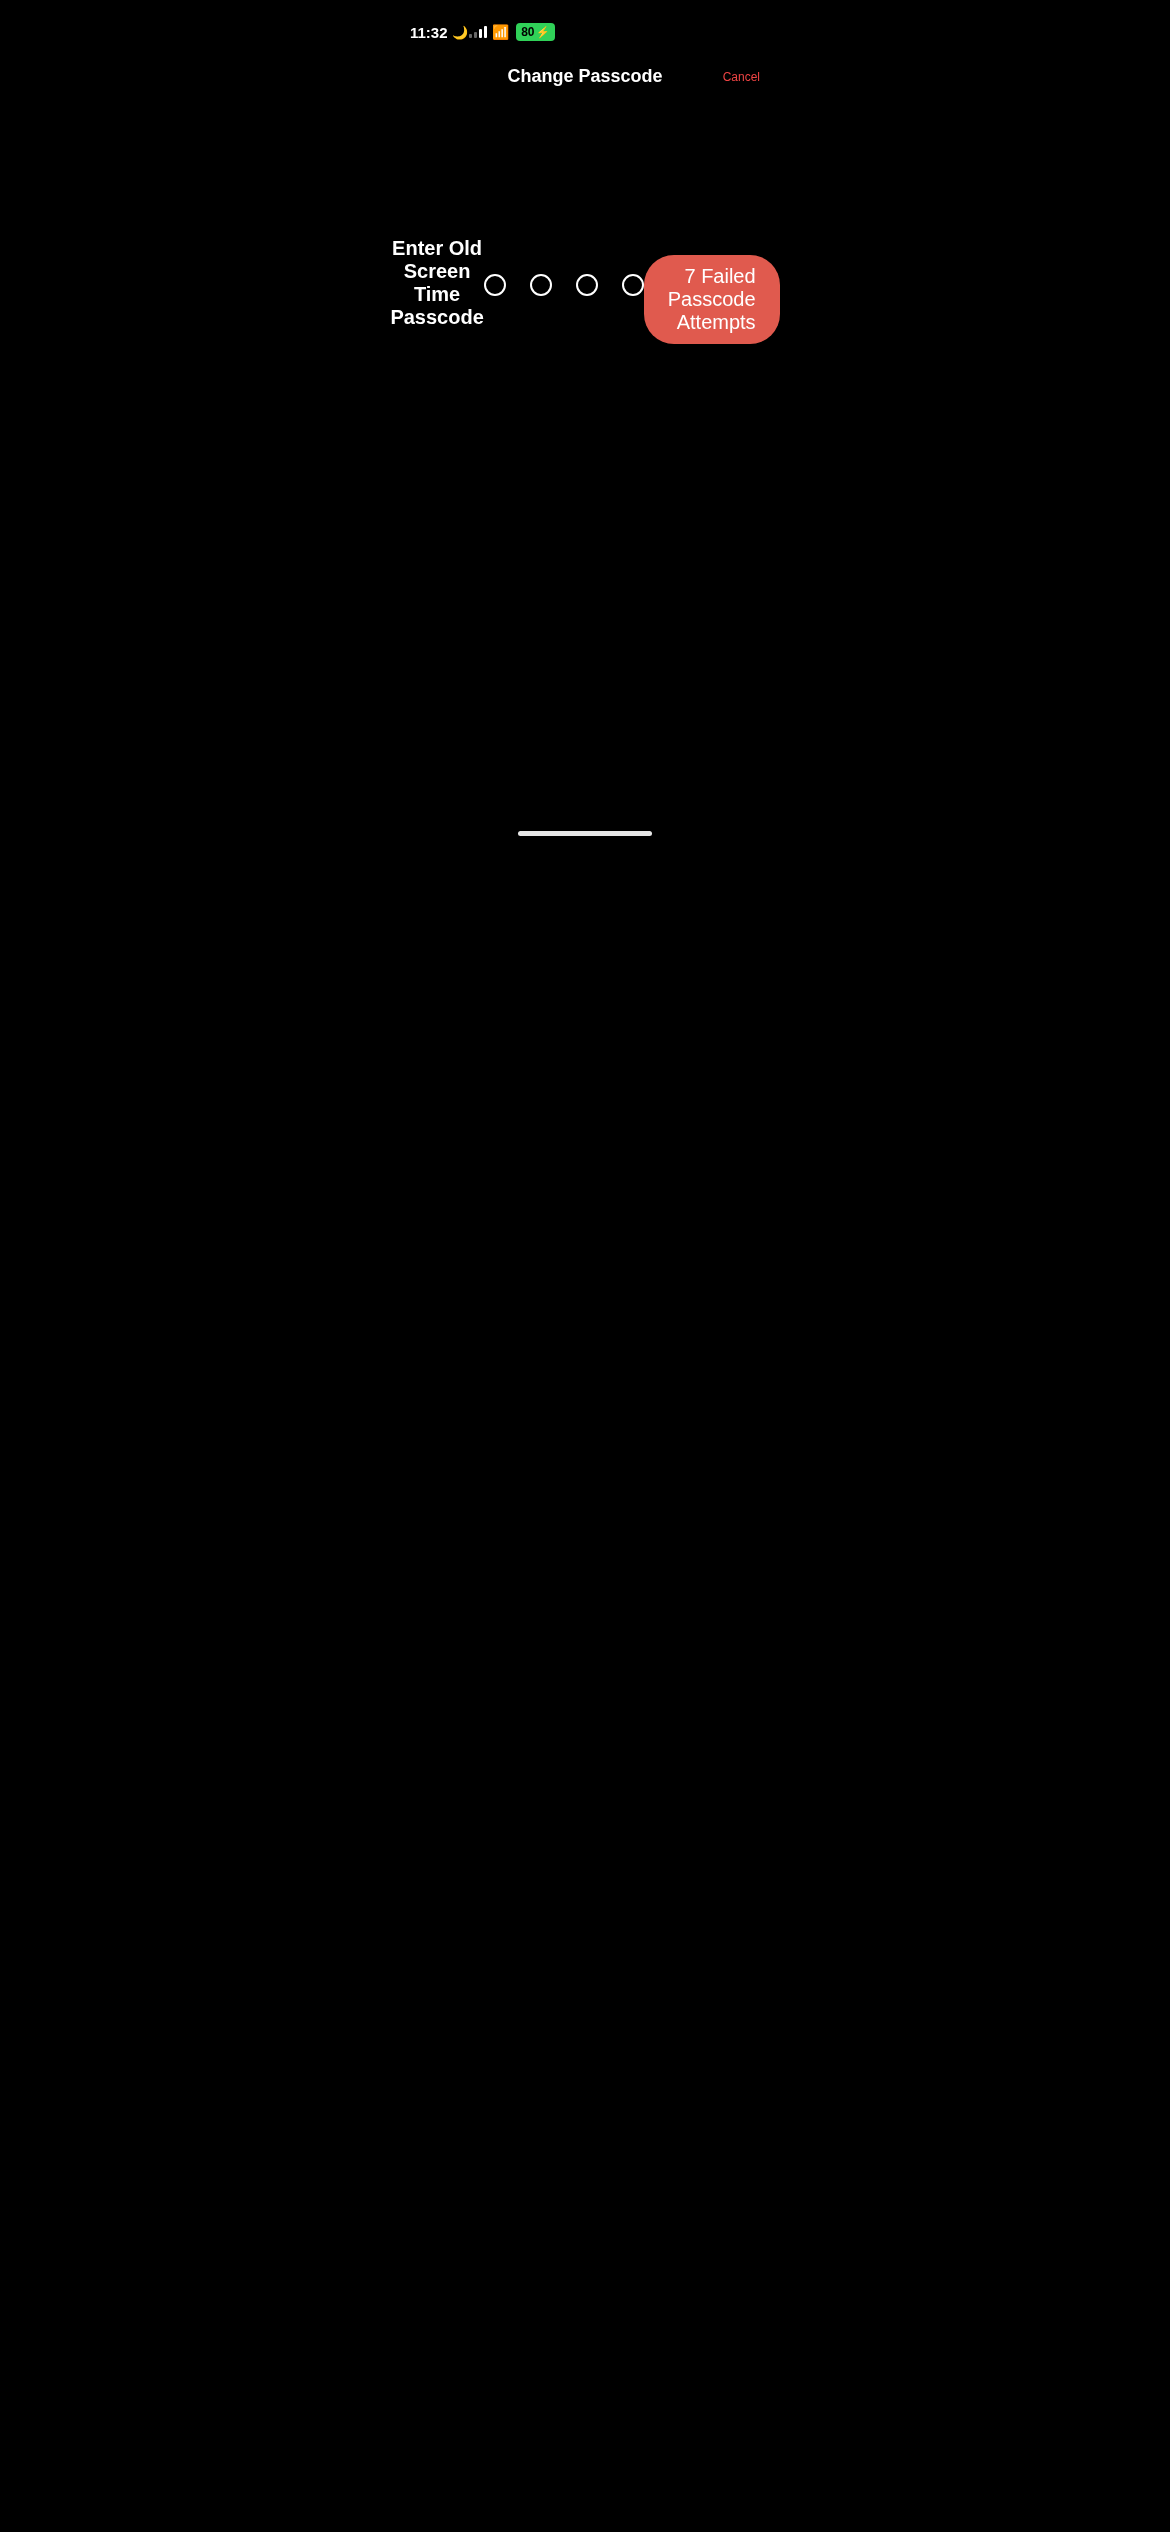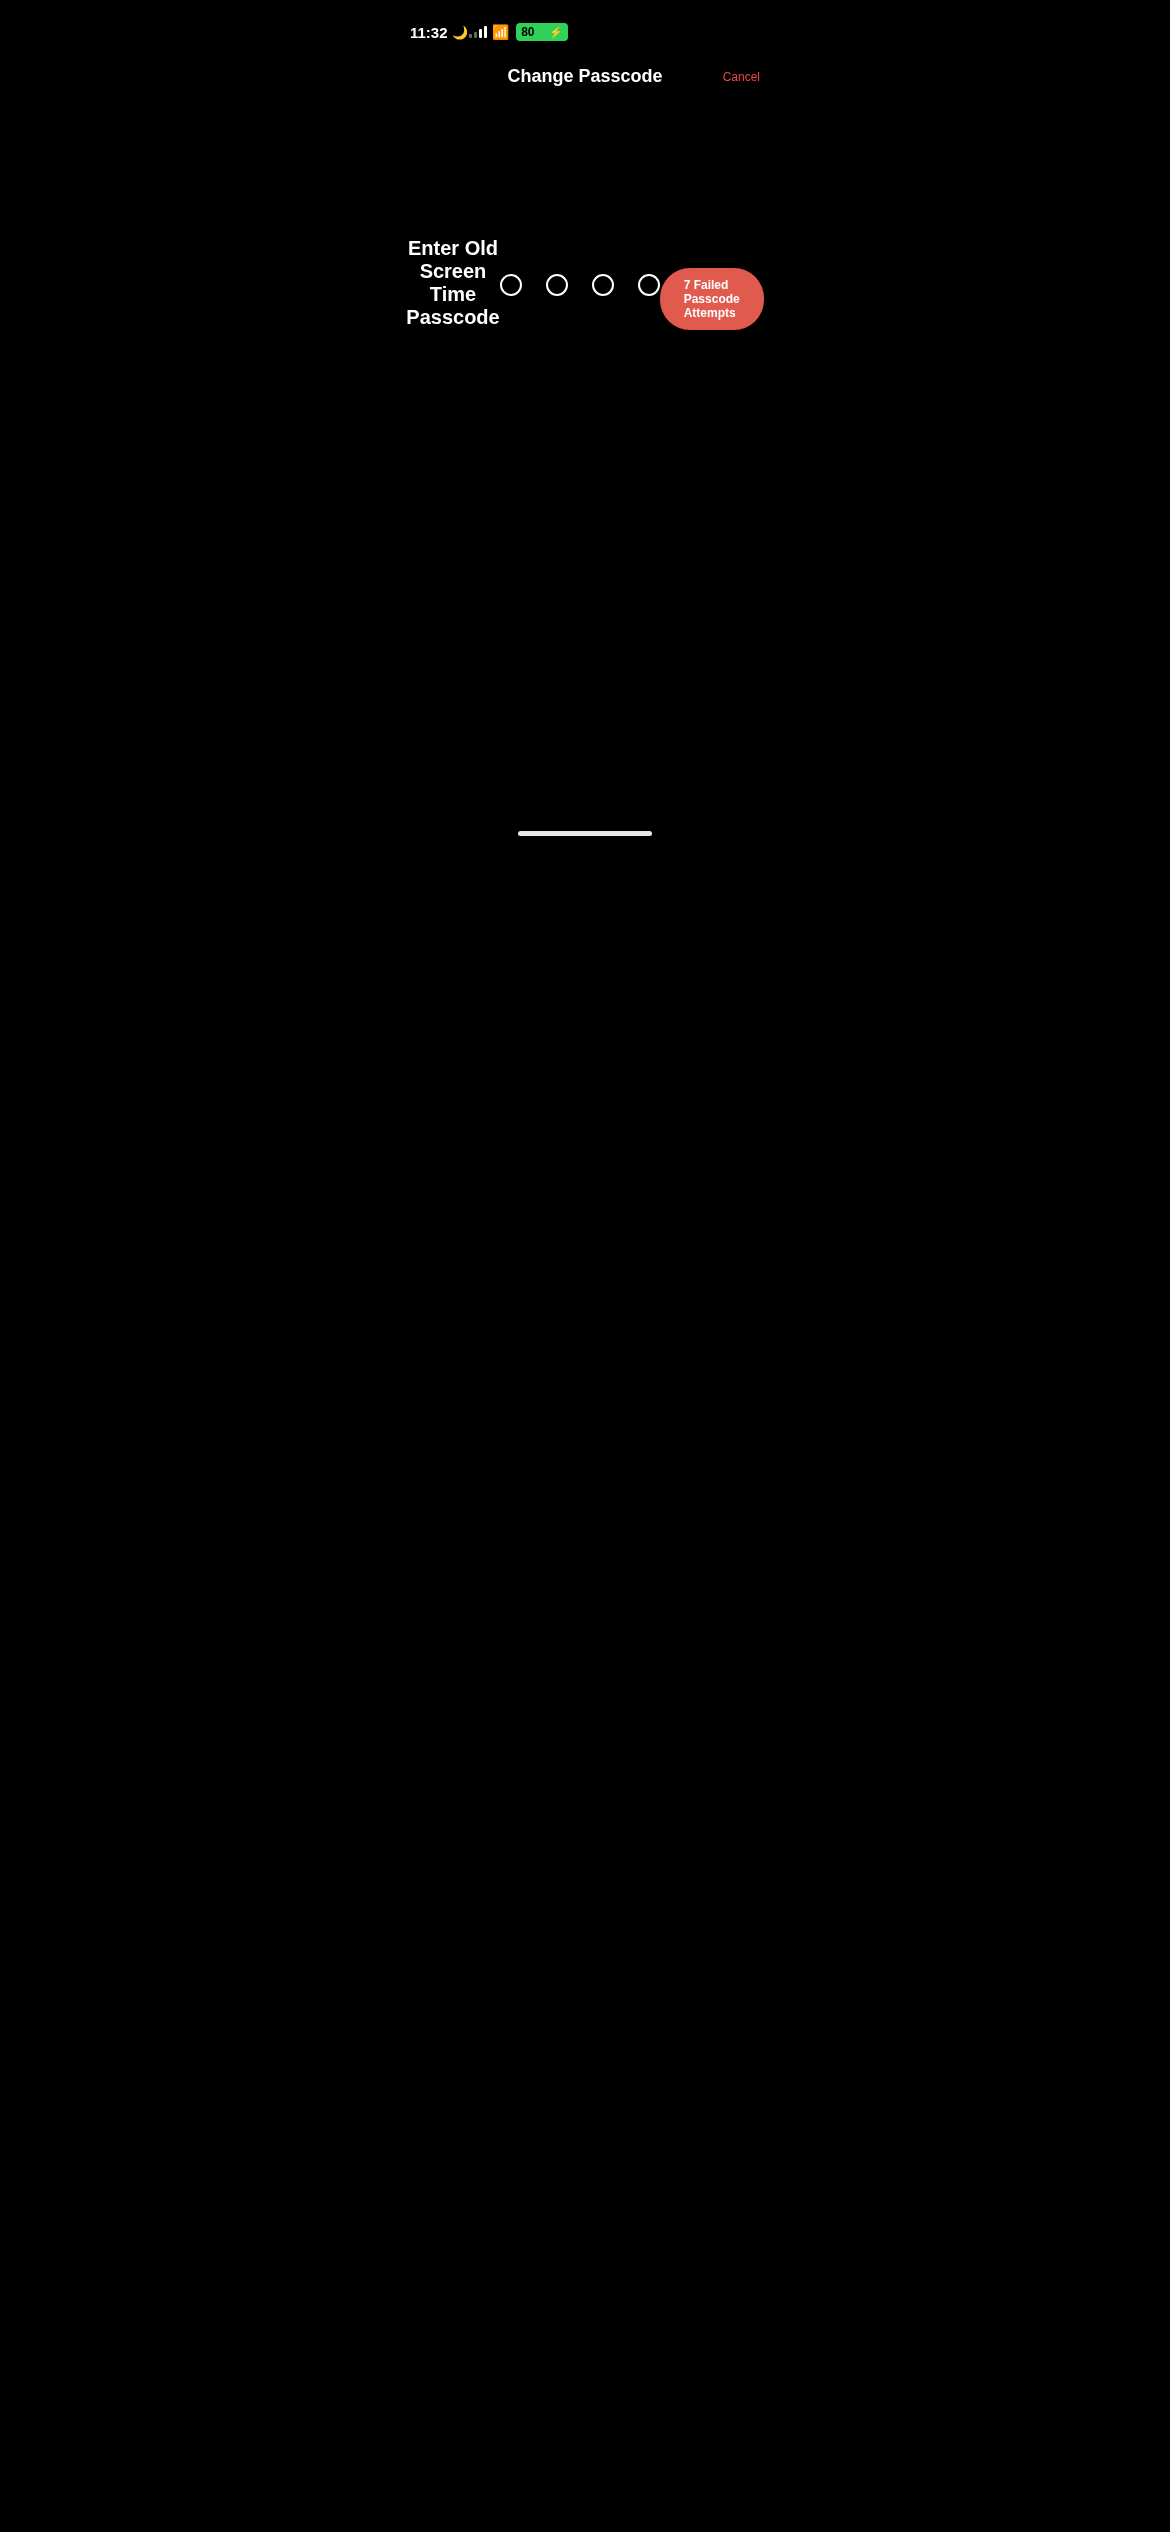--- a/index.html
+++ b/index.html
@@ -68,21 +68,21 @@
     .wifi-icon {
       font-size: 14px;
     }
 
     .battery-container {
       display: flex;
       align-items: center;
       background: #30d158;
       border-radius: 4px;
       padding: 2px 5px;
-      gap: 15px;
+      gap: 2px;
     }
 
     .battery-text {
       font-size: 12px;
       font-weight: 600;
       color: #000000;
     }
 
     .battery-bolt {
       font-size: 11px;
@@ -150,23 +150,23 @@
       border-radius: 50%;
       border: 2px solid #ffffff;
       background: transparent;
     }
 
     .failed-attempts-badge {
       background: #e05a4e;
       color: #ffffff;
       padding: 10px 24px;
       border-radius: 30px;
-      font-size: 12px;
-      font-weight: 700;
-      text-align: left;
+      font-size: 20px;
+      font-weight: 400;
+      text-align: right;
       display: inline-block;
     }
 
     
     .home-indicator {
       position: absolute;
       bottom: 8px;
       left: 50%;
       transform: translateX(-50%);
       width: 134px;

